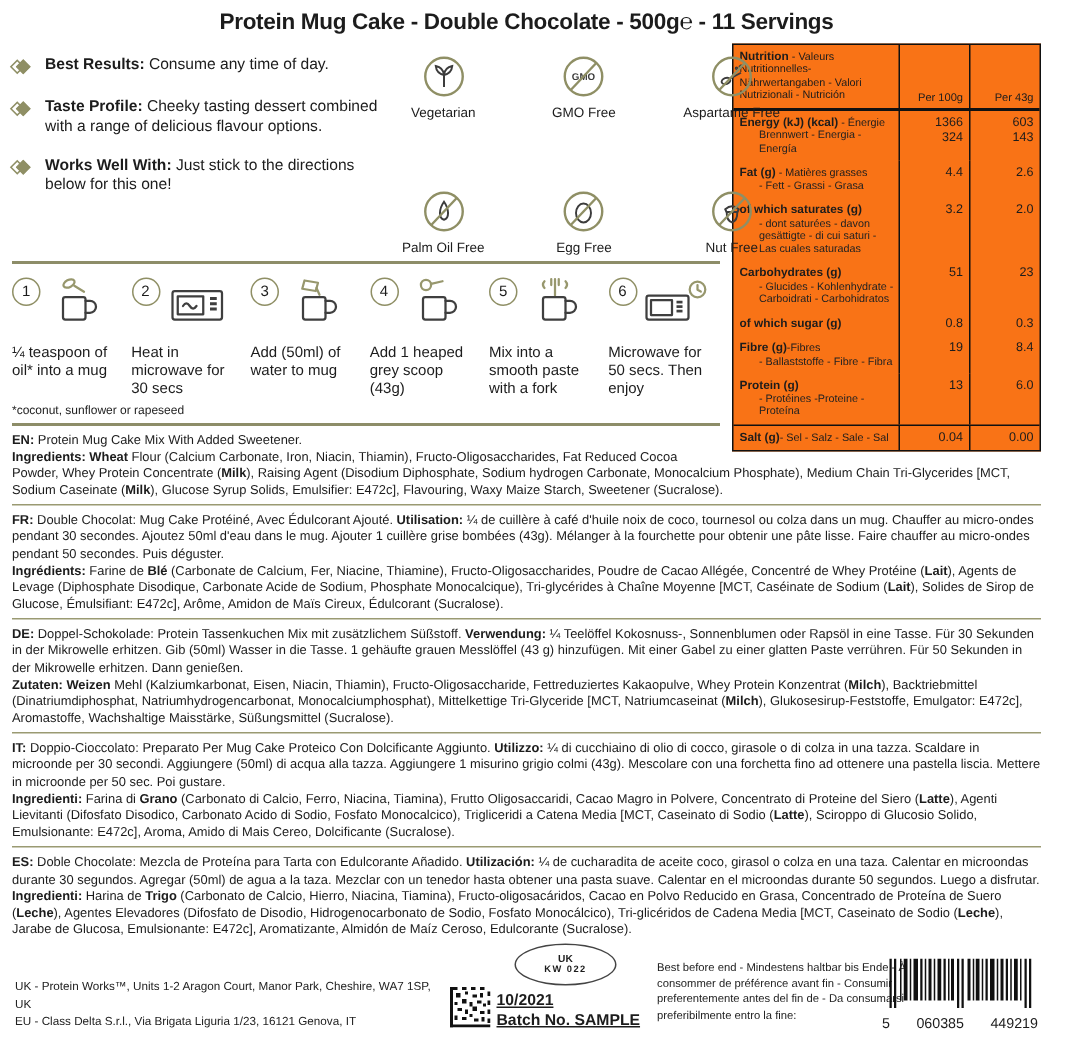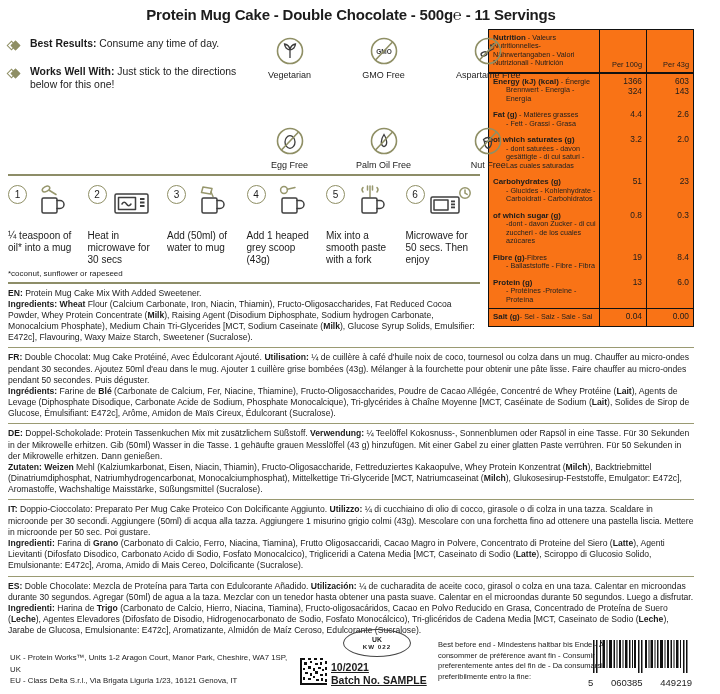--- a/index.html
+++ b/index.html
@@ -94,21 +94,21 @@
         <div class="nname"><b>of which saturates (g)</b><span class="nsub">- dont saturées - davon gesättigte - di cui saturi - Las cuales saturadas</span></div>
         <div class="nval">3.2</div>
         <div class="nval">2.0</div>
       </div>
       <div class="nrow">
         <div class="nname"><b>Carbohydrates (g)</b><span class="nsub">- Glucides - Kohlenhydrate - Carboidrati - Carbohidratos</span></div>
         <div class="nval">51</div>
         <div class="nval">23</div>
       </div>
       <div class="nrow">
-        <div class="nname"><b>of which sugar (g)</b><span class="nsub">-dont - davon Zucker - di cui zuccheri - de los cuales azúcares</span></div>
+        <div class="nname"><b>of which sugar (g)</b></div>
         <div class="nval">0.8</div>
         <div class="nval">0.3</div>
       </div>
       <div class="nrow">
         <div class="nname"><b>Fibre (g)</b><span>-Fibres</span><span class="nsub">- Ballaststoffe - Fibre - Fibra</span></div>
         <div class="nval">19</div>
         <div class="nval">8.4</div>
       </div>
       <div class="nrow">
         <div class="nname"><b>Protein (g)</b><span class="nsub">- Protéines -Proteine - Proteína</span></div>
@@ -123,20 +123,24 @@
     </div>
 
     <div class="top-row">
       <div class="bullets">
         <div class="bullet">
           <span class="bicon"><span class="d1"></span><span class="d2"></span></span>
           <span><b>Best Results:</b><span> Consume any time of day.</span></span>
         </div>
         <div class="bullet">
           <span class="bicon"><span class="d1"></span><span class="d2"></span></span>
+          <span><b>Taste Profile:</b><span> Cheeky tasting dessert combined with a range of delicious flavour options.</span></span>
+        </div>
+        <div class="bullet">
+          <span class="bicon"><span class="d1"></span><span class="d2"></span></span>
           <span><b>Works Well With:</b><span> Just stick to the directions below for this one!</span></span>
         </div>
       </div>
 
       <div class="badges">
         <div class="badge">
           <svg class="bsvg" width="32" height="32" viewBox="0 0 32 32">
             <circle cx="16" cy="16" r="12.5"></circle>
             <path class="glyph" d="M16 23 v-8 M16 15 q-5 -1 -5.5 -6 q5 1 5.5 6 M16 15 q5 -1 5.5 -6 q-5 1 -5.5 6"></path>
           </svg>
@@ -157,32 +161,32 @@
             <line class="glyph" x1="14.5" y1="17.5" x2="22" y2="13.5"></line>
             <circle class="glyph" cx="19" cy="10.5" r="0.5"></circle>
               <circle class="glyph" cx="21.5" cy="9.5" r="0.5"></circle>
             <line x1="7.5" y1="25" x2="24.5" y2="7"></line>
           </svg>
           <span class="badge-label">Aspartame Free</span>
         </div>
         <div class="badge">
           <svg class="bsvg" width="32" height="32" viewBox="0 0 32 32">
             <circle cx="16" cy="16" r="12.5"></circle>
+            <path class="glyph" d="M16 9.5 C12.5 14.5 12.3 20.5 16 21.5 C19.7 20.5 19.5 14.5 16 9.5 Z"></path>
+            <line x1="7.5" y1="25" x2="24.5" y2="7"></line>
+          </svg>
+          <span class="badge-label">Palm Oil Free</span>
+        </div>
+        <div class="badge">
+          <svg class="bsvg" width="32" height="32" viewBox="0 0 32 32">
+            <circle cx="16" cy="16" r="12.5"></circle>
             <ellipse class="glyph" cx="16" cy="17" rx="5" ry="6.3"></ellipse>
             <line x1="7.5" y1="25" x2="24.5" y2="7"></line>
           </svg>
           <span class="badge-label">Egg Free</span>
-        </div>
-        <div class="badge">
-          <svg class="bsvg" width="32" height="32" viewBox="0 0 32 32">
-            <circle cx="16" cy="16" r="12.5"></circle>
-            <path class="glyph" d="M16 9.5 C12.5 14.5 12.3 20.5 16 21.5 C19.7 20.5 19.5 14.5 16 9.5 Z"></path>
-            <line x1="7.5" y1="25" x2="24.5" y2="7"></line>
-          </svg>
-          <span class="badge-label">Palm Oil Free</span>
         </div>
         <div class="badge">
           <svg class="bsvg" width="32" height="32" viewBox="0 0 32 32">
             <circle cx="16" cy="16" r="12.5"></circle>
             <path class="glyph" d="M11.5 14.5 q4.5 -4 9 0 l-0.8 1.8 h-7.4 Z M12.5 16.5 q-0.2 5.5 3.5 6.8 q3.7 -1.3 3.5 -6.8"></path>
             <line x1="7.5" y1="25" x2="24.5" y2="7"></line>
           </svg>
           <span class="badge-label">Nut Free</span>
         </div>
       </div>

